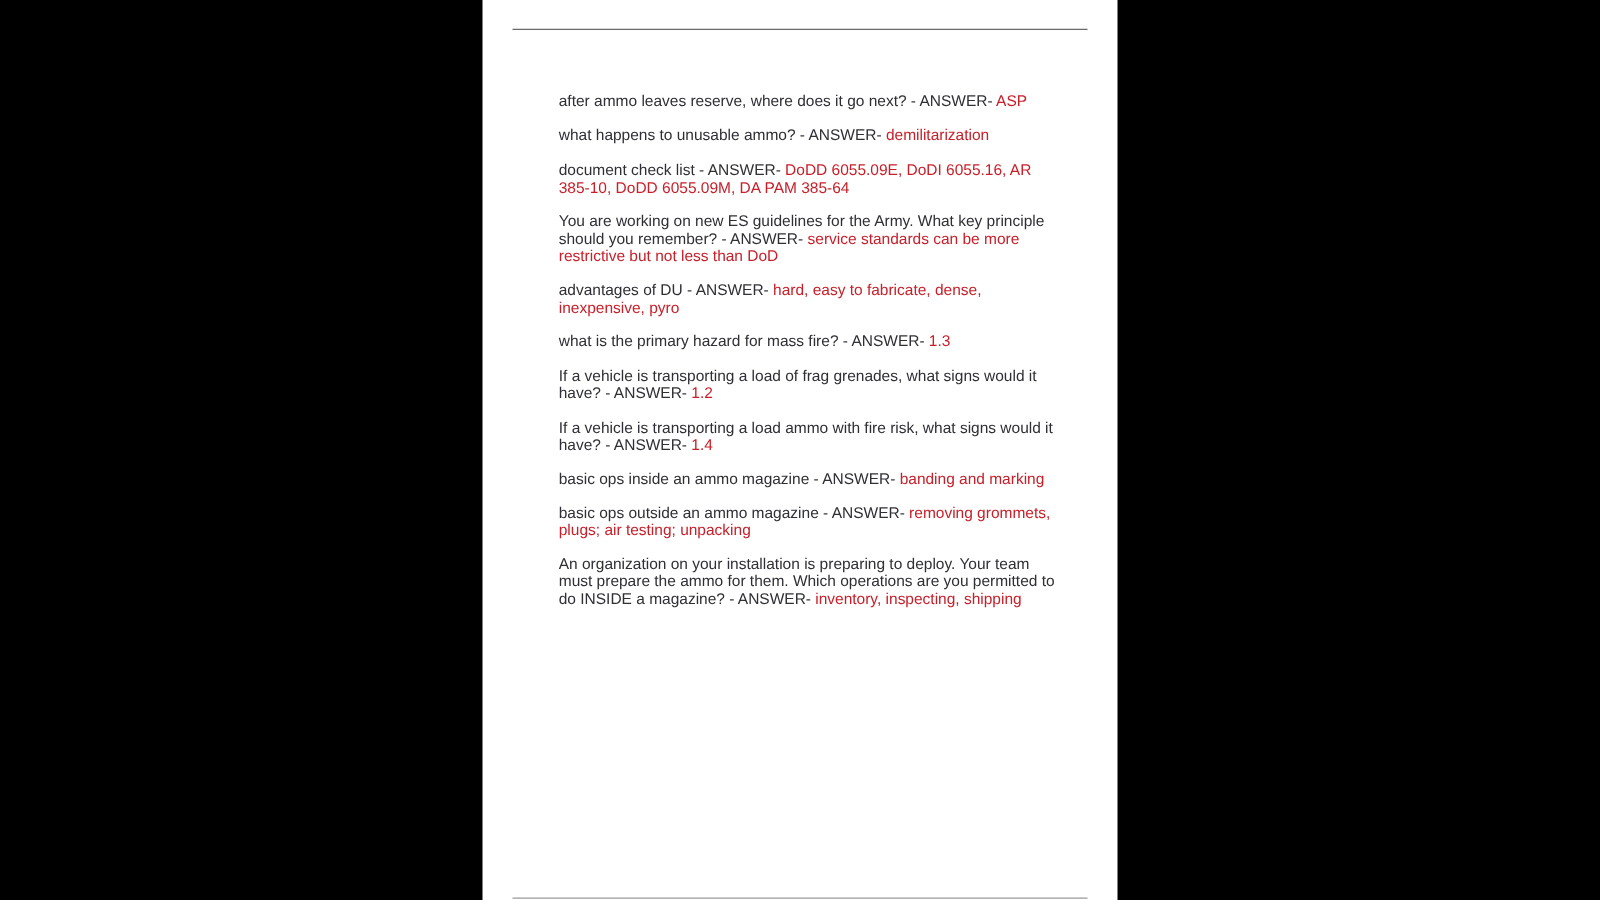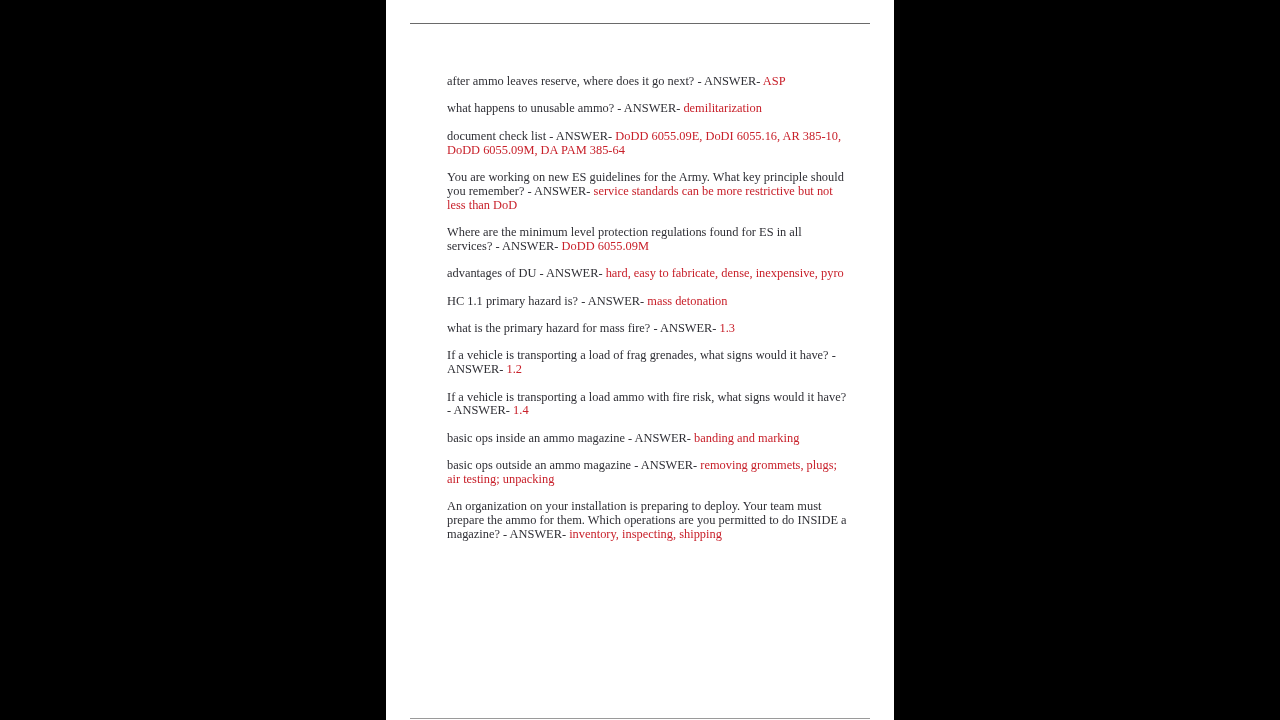--- a/index.html
+++ b/index.html
@@ -25,21 +25,21 @@
       height: 0;
       border-top: 1px solid #6a6a6a;
     }
     .rule.top { top: 23px; }
     .rule.bottom { top: 718px; border-top-color: #9a9a9a; }
     .content {
       position: absolute;
       left: 61px;
       top: 75px;
       width: 400px;
-      font-family: Liberation Serif, serif;
+      font-family: Liberation Sans, sans-serif;
       font-size: 12.4px;
       line-height: 13.8px;
       color: #2f2f35;
     }
     .qa {
       margin: 0 0 13.6px 0;
     }
     .answer {
       color: #c8202a;
     }
@@ -48,23 +48,21 @@
 <body>
 
 <div class="page">
   <div class="rule top"></div>
 
   <div class="content">
     <p class="qa"><span>after ammo leaves reserve, where does it go next?</span><span> - ANSWER- </span><span class="answer">ASP</span></p>
     <p class="qa"><span>what happens to unusable ammo?</span><span> - ANSWER- </span><span class="answer">demilitarization</span></p>
     <p class="qa"><span>document check list</span><span> - ANSWER- </span><span class="answer">DoDD 6055.09E, DoDI 6055.16, AR 385-10, DoDD 6055.09M, DA PAM 385-64</span></p>
     <p class="qa"><span>You are working on new ES guidelines for the Army. What key principle should you remember?</span><span> - ANSWER- </span><span class="answer">service standards can be more restrictive but not less than DoD</span></p>
-    <p class="qa"><span>Where are the minimum level protection regulations found for ES in all services?</span><span> - ANSWER- </span><span class="answer">DoDD 6055.09M</span></p>
     <p class="qa"><span>advantages of DU</span><span> - ANSWER- </span><span class="answer">hard, easy to fabricate, dense, inexpensive, pyro</span></p>
-    <p class="qa"><span>HC 1.1 primary hazard is?</span><span> - ANSWER- </span><span class="answer">mass detonation</span></p>
     <p class="qa"><span>what is the primary hazard for mass fire?</span><span> - ANSWER- </span><span class="answer">1.3</span></p>
     <p class="qa"><span>If a vehicle is transporting a load of frag grenades, what signs would it have?</span><span> - ANSWER- </span><span class="answer">1.2</span></p>
     <p class="qa"><span>If a vehicle is transporting a load ammo with fire risk, what signs would it have?</span><span> - ANSWER- </span><span class="answer">1.4</span></p>
     <p class="qa"><span>basic ops inside an ammo magazine</span><span> - ANSWER- </span><span class="answer">banding and marking</span></p>
     <p class="qa"><span>basic ops outside an ammo magazine</span><span> - ANSWER- </span><span class="answer">removing grommets, plugs; air testing; unpacking</span></p>
     <p class="qa"><span>An organization on your installation is preparing to deploy. Your team must prepare the ammo for them. Which operations are you permitted to do INSIDE a magazine?</span><span> - ANSWER- </span><span class="answer">inventory, inspecting, shipping</span></p>
   </div>
 
   <div class="rule bottom"></div>
 </div>

